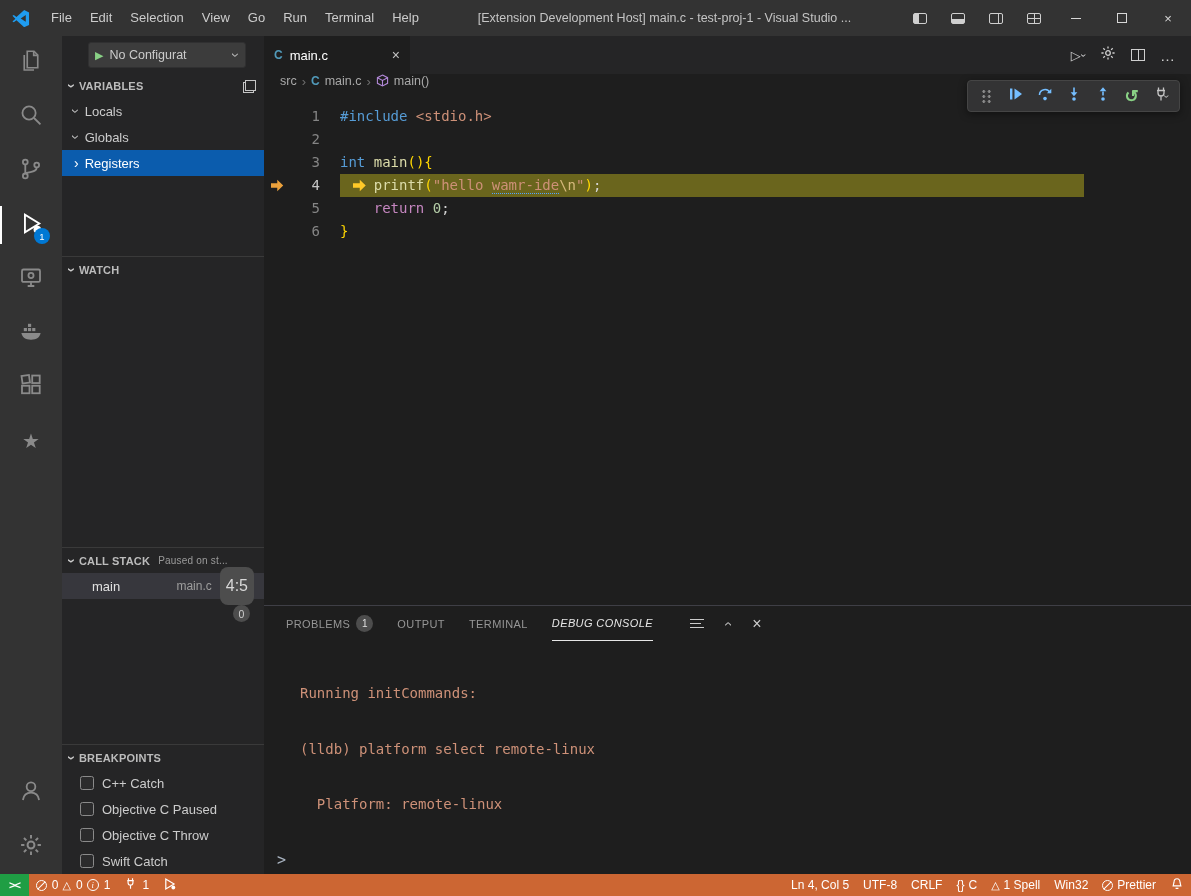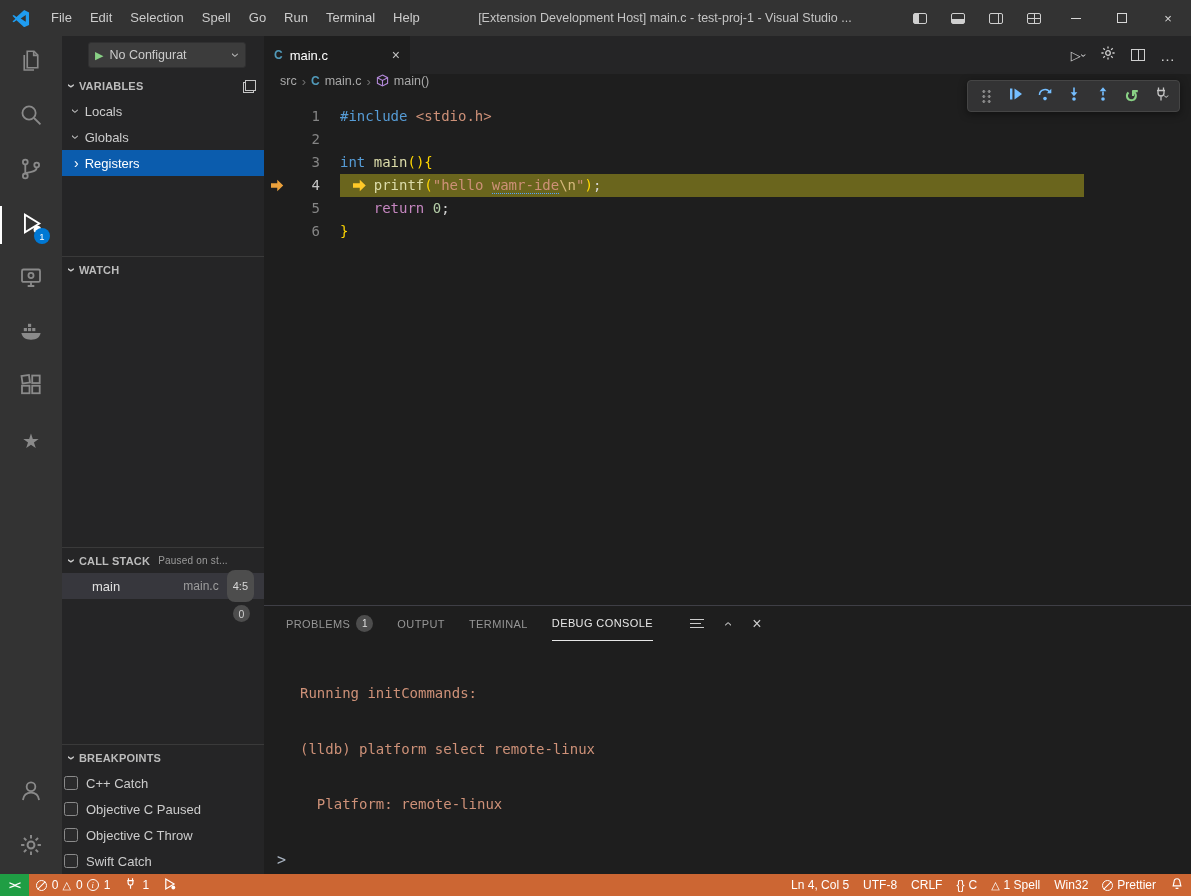--- a/index.html
+++ b/index.html
@@ -56,25 +56,25 @@
   .collapse-icon::before { content:""; position:absolute; left:0; bottom:0; width:9px; height:9px; border:1px solid #c5c5c5; }
   .collapse-icon::after { content:""; position:absolute; right:0; top:0; width:9px; height:9px; border:1px solid #c5c5c5; background:#252526; }
   .tree-row { height:26px; display:flex; align-items:center; padding-left:12px; color:#cccccc; font-size:13px; }
   .tree-row .chev { margin-right:6px; color:#c0c0c0; }
   .tree-row.selected { background:#0b5cad; color:#ffffff; }
   .tree-row.selected .chev { color:#ffffff; }
   .cs-row { height:26px; display:flex; align-items:center; background:#37373d; padding:0 10px 0 30px; }
   .cs-name { color:#e0e0e0; }
   .cs-right { margin-left:auto; display:flex; align-items:center; gap:8px; }
   .cs-file { color:#9d9d9d; font-size:12px; }
-  .cs-pos { background:#4d4d4d; color:#d8d8d8; font-size:11px; border-radius:8px; padding:10px 6px; }
+  .cs-pos { background:#4d4d4d; color:#d8d8d8; font-size:16px; border-radius:8px; padding:10px 6px; }
   .zero-badge-zone { height:28px; display:flex; justify-content:flex-end; padding:6px 14px 0 0; }
   .zero-badge { width:17px; height:17px; border-radius:50%; background:#4d4d4d; color:#cfcfcf; font-size:10.5px;
     display:flex; align-items:center; justify-content:center; }
-  .bp-row { height:26px; display:flex; align-items:center; padding-left:2px; color:#cccccc; }
+  .bp-row { height:26px; display:flex; align-items:center; padding-left:18px; color:#cccccc; }
   .bp-check { width:14px; height:14px; border:1px solid #8a8a8a; border-radius:2.5px; background:#2b2b2c; margin-right:8px; }
   .spacer-fixed-94 { height:80px; }
   .spacer-flex { flex:1; }
   .spacer-fixed-117 { height:117px; }
 
   
   .editor-col { flex:1; display:flex; flex-direction:column; position:relative; background:#1e1e1e; min-width:0; }
 
   .tabsrow { height:38px; background:#252526; display:flex; align-items:stretch; }
   .tab { width:146px; background:#1e1e1e; display:flex; align-items:center; padding:0 10px; gap:7px; }
@@ -124,21 +124,21 @@
   .grip-dots { width:11px; height:15px; background:
     radial-gradient(circle 1.4px, #8a8a8a 1.3px, transparent 1.5px) 0 0 / 5.5px 5px repeat; }
   .restart-glyph { color:#89d185; font-size:17px; font-weight:bold; }
   .dt-chev { font-size:10px; color:#bbbbbb; transform:rotate(90deg); display:inline-block; margin-left:-4px; }
 
   
   .panel { height:269px; border-top:1px solid #3f3f46; display:flex; flex-direction:column; background:#1e1e1e; }
   .panel-header { height:35px; display:flex; align-items:center; padding-left:22px; }
   .ptab { display:flex; align-items:center; gap:6px; margin-right:24px; font-size:11px; letter-spacing:.4px;
     color:#969696; height:35px; }
-  .ptab.active { color:#e7e7e7; border-bottom:1px solid #e7e7e7; }
+  .ptab.active { color:#e7e7e7; border-bottom:1px solid #e7e7e7;font-style:italic; }
   .pbadge { background:#4d4d4d; color:#e0e0e0; border-radius:50%; width:17px; height:17px; font-size:10px;
     display:flex; align-items:center; justify-content:center; letter-spacing:0; }
   .filter-input { margin-left:auto; width:358px; height:24px; background:#4a4a50; border:none; border-radius:2px;
     color:#d8d8d8; font-size:12.5px; padding:0 8px; font-family:"Liberation Sans",sans-serif; }
   .filter-input::placeholder { color:#9a9aa0; }
   .panel-icons { display:flex; align-items:center; gap:6px; padding:0 10px 0 8px; }
   .p-icon { width:24px; height:24px; display:flex; align-items:center; justify-content:center; color:#cccccc; }
   .lines-icon { width:14px; height:9px; border-top:1.5px solid #cccccc; border-bottom:1.5px solid #cccccc; position:relative; }
   .lines-icon::after { content:""; position:absolute; left:0; right:3px; top:2.6px; height:1.5px; background:#cccccc; }
   .p-close { font-size:16px; }
@@ -169,21 +169,21 @@
 
   <div class="titlebar">
     <div class="tb-logo">
       <svg width="18" height="18" viewBox="0 0 17 17">
           <path fill="#1f9cf0" d="M11.5 1L4.2 7.6 1.7 5.7 0.4 6.4l2.8 2.7-2.8 2.7 1.3.7 2.5-1.9 7.3 6.6 4.6-2.2V3.2L11.5 1zM13 5.6v6.5L8.2 8.9 13 5.6z"></path>
         </svg>
     </div>
     <div class="menu-item">File</div>
     <div class="menu-item">Edit</div>
     <div class="menu-item">Selection</div>
-    <div class="menu-item">Spell</div>
+    <div class="menu-item">View</div>
     <div class="menu-item">Go</div>
     <div class="menu-item">Run</div>
     <div class="menu-item">Terminal</div>
     <div class="menu-item">Help</div>
     <div class="tb-title">[Extension Development Host] main.c - test-proj-1 - Visual Studio ...</div>
     <div class="tb-controls">
       <div class="tb-layout-btn">
           <span class="ibox">
             <span class="fill-left"></span>
           </span>

